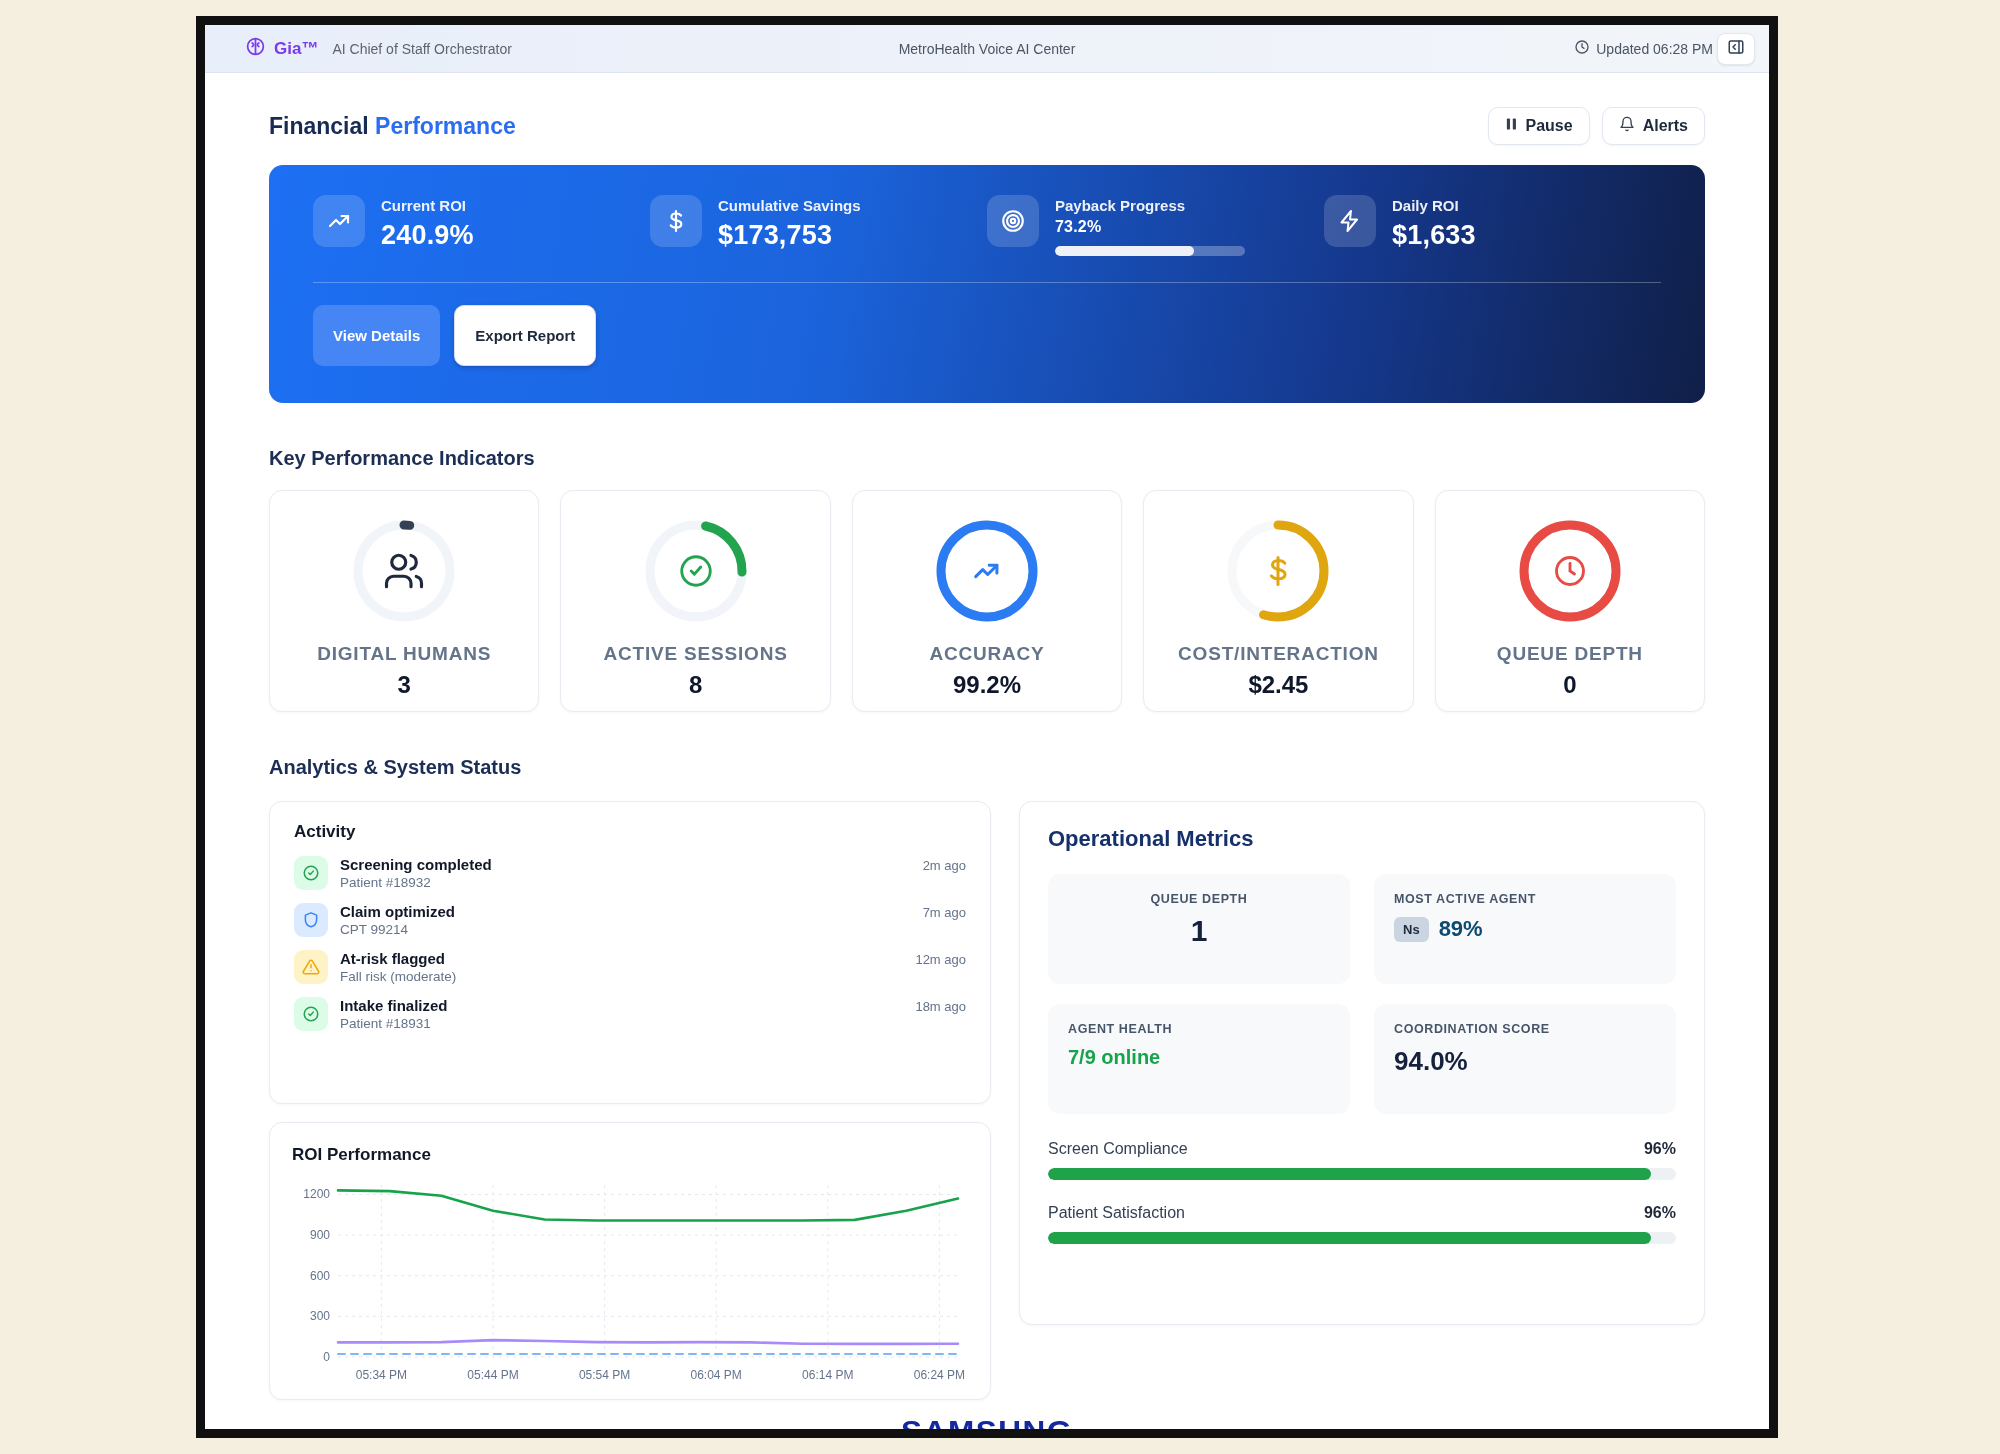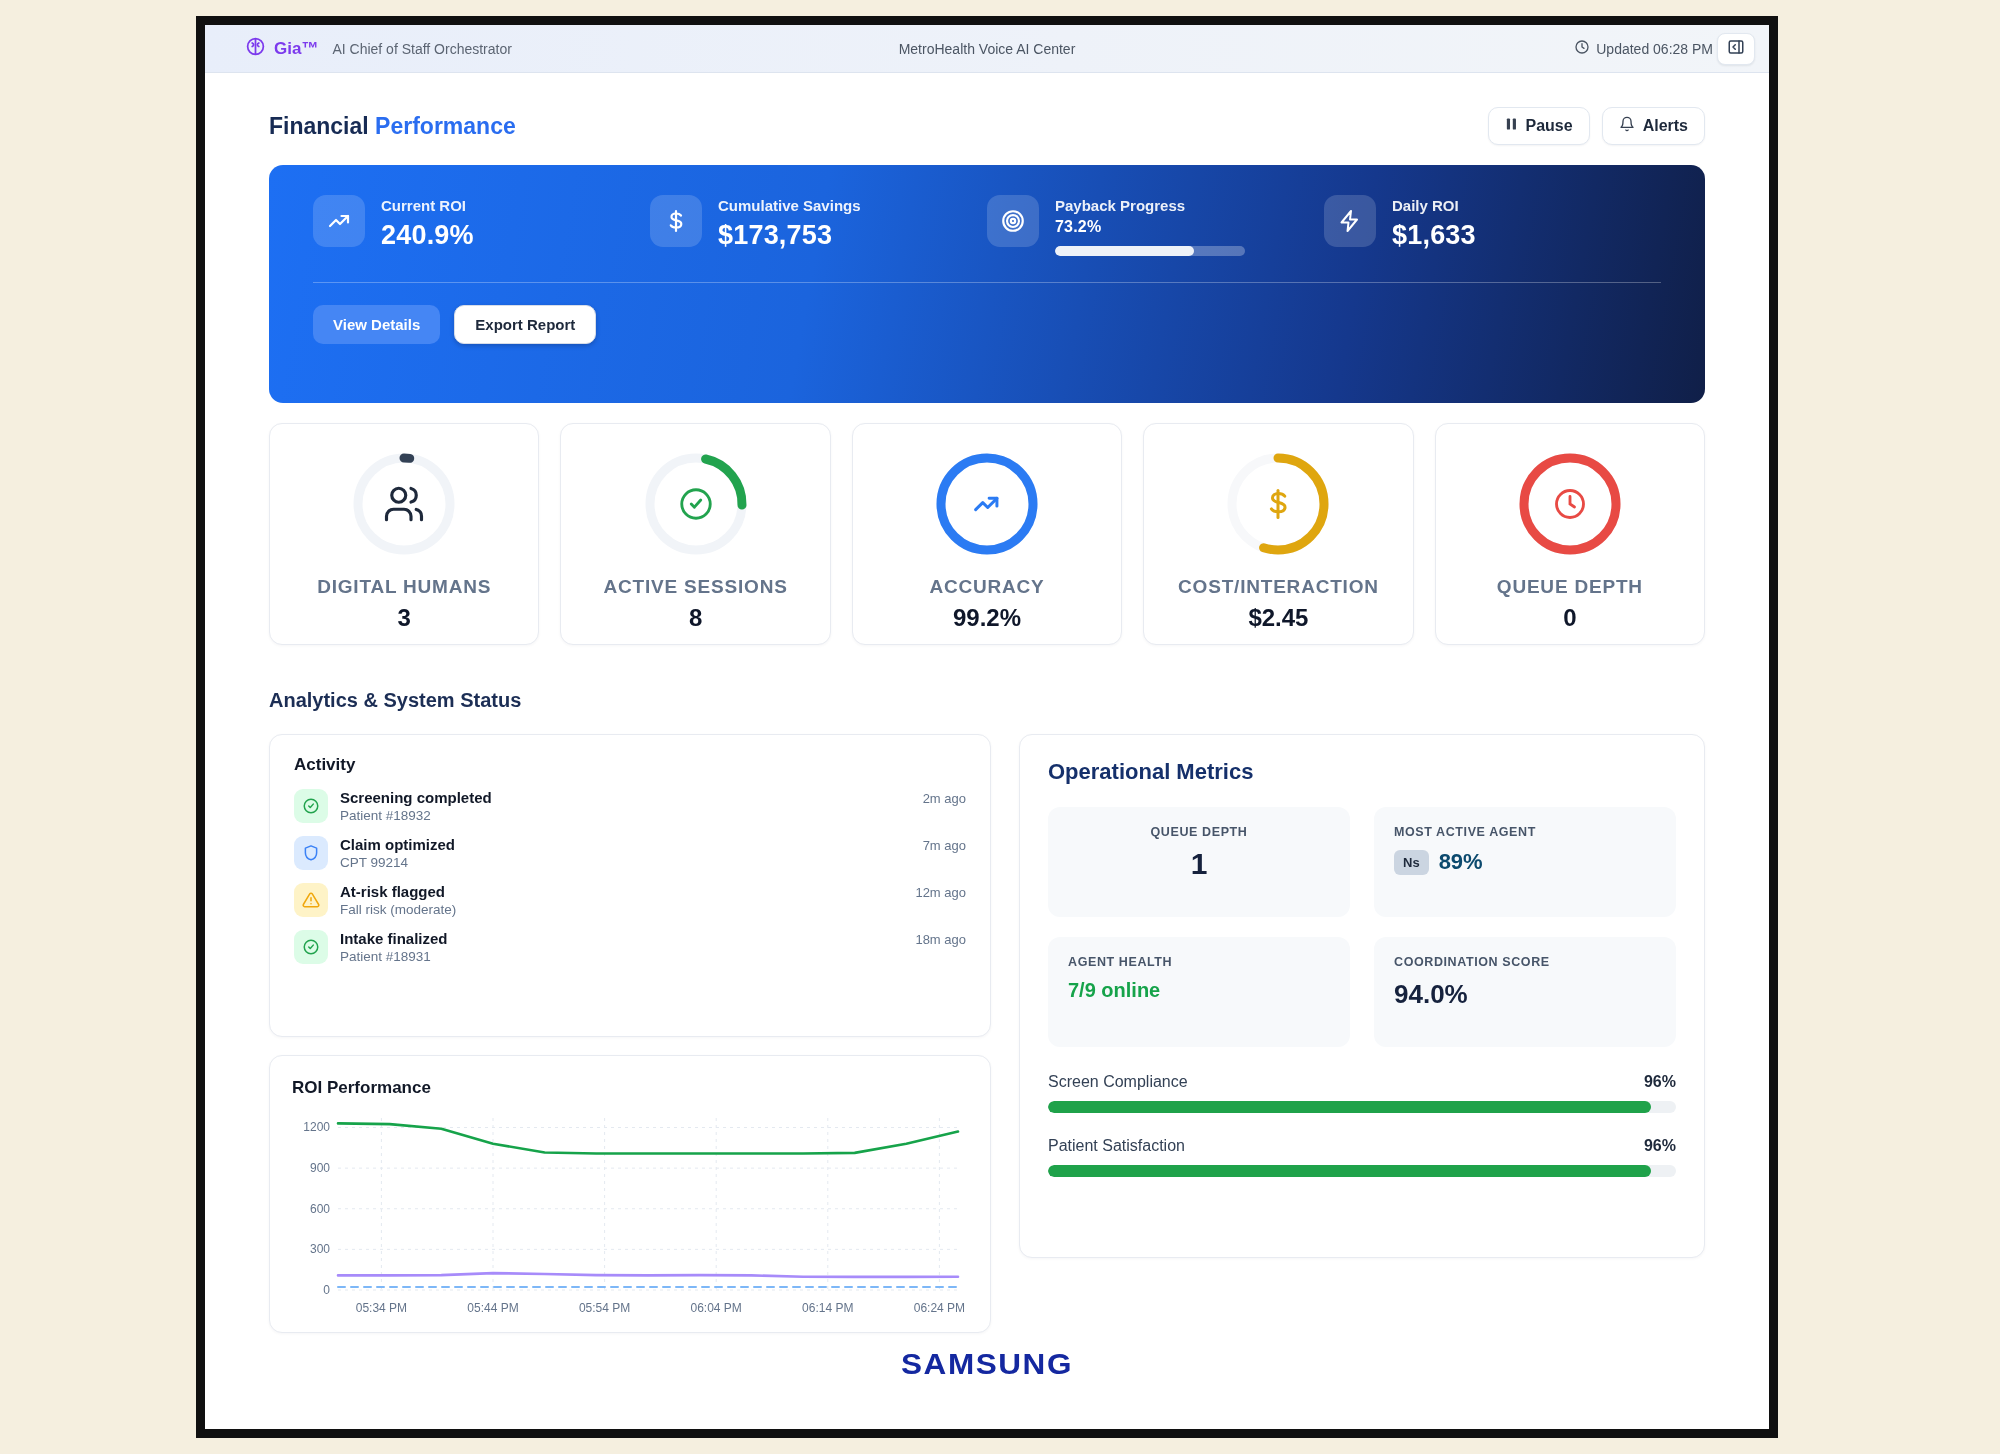--- a/index.html
+++ b/index.html
@@ -39,21 +39,21 @@
                display:flex; align-items:center; justify-content:center; flex:0 0 auto; }
   .stat-label { font-size:15px; font-weight:700; color:rgba(255,255,255,.92); margin-top:2px; }
   .stat-value { font-size:27px; font-weight:700; margin-top:6px; letter-spacing:.2px; }
   .stat-value.small { font-size:16px; margin-top:4px; }
   .pb-track { width:190px; height:10px; border-radius:5px; background:rgba(255,255,255,.28); margin-top:10px; overflow:hidden; }
   .pb-fill { height:100%; border-radius:5px; background:#eef2f8; }
   .banner-divider { height:1px; background:rgba(255,255,255,.28); margin:26px 0 0 0; }
   .banner-btns { display:flex; gap:14px; margin-top:22px; }
   .btn-view { background:#4586f4; color:#fff; border:none; border-radius:10px; padding:10px 20px;
               font-size:15px; font-weight:700; cursor:pointer; font-family:inherit; }
-  .btn-export { background:#ffffff; color:#1e293b; border:1px solid #d7dde8; border-radius:10px; padding:10px 20px;
+  .btn-export { background:#ffffff; color:#1e293b; border:1px solid #d7dde8; border-radius:10px; padding:21px 20px;
                 font-size:15px; font-weight:700; cursor:pointer; box-shadow:0 2px 4px rgba(10,25,60,.25); font-family:inherit; }
 
   
   .h2 { margin-top:44px; font-size:20px; font-weight:700; color:#1c2e55; }
   .kpi-row { margin-top:20px; display:flex; gap:21px; }
   .kpi-card { flex:1; background:#fff; border:1px solid #e8ebf1; border-radius:13px; height:222px;
               display:flex; flex-direction:column; align-items:center; padding-top:24px;
               box-shadow:0 1px 3px rgba(15,23,42,.04); }
   .ring-wrap { position:relative; width:112px; height:112px; }
   .ring-wrap svg.ring { position:absolute; inset:0; }
@@ -226,20 +226,21 @@
           </div>
         </div>
       </div>
       <div class="banner-divider"></div>
       <div class="banner-btns">
         <button class="btn-view">View Details</button>
         <button class="btn-export">Export Report</button>
       </div>
     </div>
 
+    <div class="h2">Key Performance Indicators</div>
     <div class="kpi-row">
       <div class="kpi-card">
         <div class="ring-wrap">
           <svg class="ring" width="112" height="112" viewBox="0 0 112 112">
             <circle cx="56" cy="56" r="46" fill="none" stroke="#f1f4f8" stroke-width="9"></circle>
             <circle cx="56" cy="56" r="46" fill="none" stroke-width="9" stroke-linecap="round" transform="rotate(-90 56 56)" stroke="#334155" stroke-dasharray="5.780530482605219 289.02652413026095"></circle>
           </svg>
           <div class="ring-icon">
             <svg width="42" height="42" viewBox="0 0 24 24" fill="none" stroke="#1e293b" stroke-width="1.8" stroke-linecap="round" stroke-linejoin="round">
               <path d="M16 21v-2a4 4 0 0 0-4-4H6a4 4 0 0 0-4 4v2"></path>

